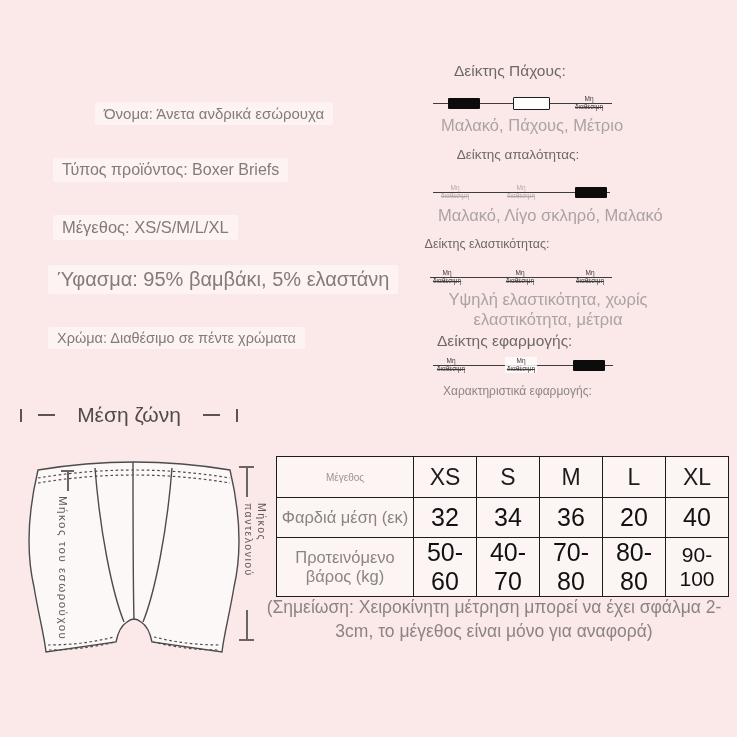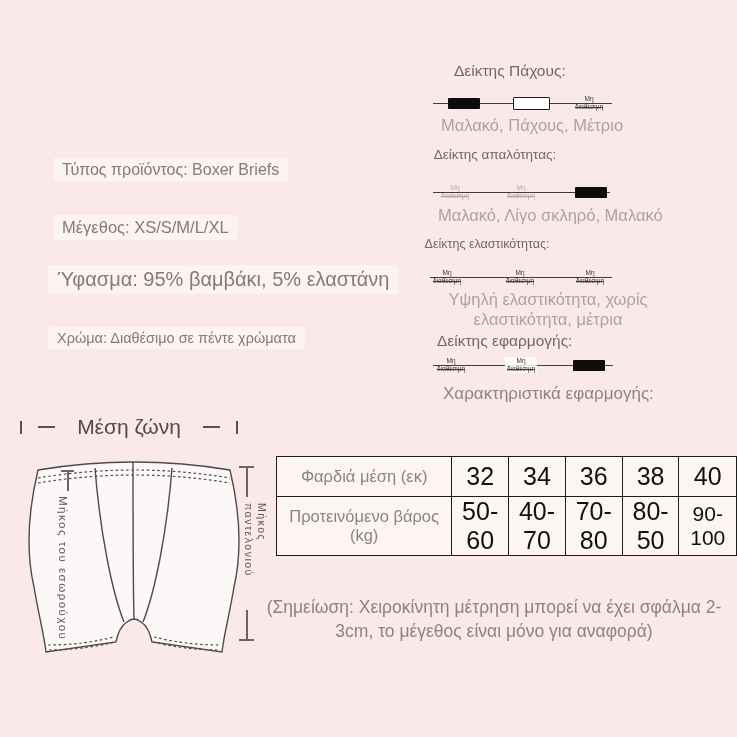--- a/index.html
+++ b/index.html
@@ -16,58 +16,59 @@
   .track{position:absolute;left:0;right:0;top:8.5px;height:1.5px;background:#3d3d3d;}
   .blackbox{position:absolute;top:4px;height:11px;width:32px;background:#0c0c0c;border-radius:1px;}
   .whitebox{position:absolute;top:3px;height:11px;width:35px;background:#fff;border:1.3px solid #1d1d1d;border-radius:1px;}
   .na{position:absolute;top:1px;transform:translateX(-50%);text-align:center;font-size:6.5px;line-height:1.2;color:#3a3a3a;white-space:nowrap;}
   .na span{display:block;}
   .na .strike{text-decoration:line-through;}
   .na.ghost{opacity:.38;}
   .na.boxed{background:rgba(255,253,253,.85);padding:0 2px;}
   .tick-v{background:#5a5450;width:2px;height:13px;}
   .dimline{background:#5a5450;height:1.6px;flex:1;}
-  .waistdim{display:flex;align-items:center;gap:16px;margin-top:12px;}
+  .waistdim{display:flex;align-items:center;gap:16px;}
   .waist-label{color:#514b48;font-size:21px;white-space:nowrap;padding:0 6px;}
   .vtext{writing-mode:vertical-rl;color:#5f5957;letter-spacing:1.5px;}
   .vbar{position:absolute;background:#6b6561;}
   table.sizes{border-collapse:collapse;background:rgba(255,252,252,.6);}
   table.sizes td{border:1.6px solid #1c1c1c;text-align:center;vertical-align:middle;padding:0;}
   .th-small{font-size:10px;color:#9a9492;}
   .size-val{font-size:23px;color:#1c1c1c;}
   .row-label{font-size:16.5px;color:#8a8482;line-height:1.15;}
   .cell-val{font-size:25px;color:#111;}
   .note{color:#8c8482;text-align:center;font-size:17.5px;line-height:1.35;}
   svg .ln{fill:none;stroke:#4c4c4c;stroke-width:1.4;}
   svg .dash{fill:none;stroke:#4c4c4c;stroke-width:1.2;stroke-dasharray:2.6 2.6;}
 </style>
 </head>
 <body>
 
 <div id="stage">
 
+  <div class="abs info hl" style="left:95px;top:102px;font-size:15px;">Όνομα: Άνετα ανδρικά εσώρουχα</div>
   <div class="abs info hl" style="left:53px;top:158px;font-size:16px;">Τύπος προϊόντος: Boxer Briefs</div>
   <div class="abs info hl" style="left:53px;top:215px;font-size:16.5px;">Μέγεθος: XS/S/M/L/XL</div>
   <div class="abs info hl" style="left:48px;top:265px;font-size:20px;">Ύφασμα: 95% βαμβάκι, 5% ελαστάνη</div>
   <div class="abs info hl" style="left:48px;top:327px;font-size:14.5px;">Χρώμα: Διαθέσιμο σε πέντε χρώματα</div>
 
   <div class="abs ind-title" style="left:454px;top:62px;font-size:15.5px;">Δείκτης Πάχους:</div>
 
   <div class="slider" style="left:433px;top:94px;width:179px;">
     <div class="track"></div>
     <div class="blackbox" style="left:15px;"></div>
     <div class="whitebox" style="left:80px;"></div>
     <div class="na" style="left:156px;">
       <span>Μη</span>
         <span class="strike">διαθέσιμη</span>
     </div>
   </div>
   <div class="abs caption" style="left:441px;top:116px;font-size:16.5px;">Μαλακό, Πάχους, Μέτριο</div>
 
-  <div class="abs ind-title-c" style="left:425px;top:147px;width:140px;font-size:13.5px;">Δείκτης απαλότητας:</div>
+  <div class="abs ind-title-c" style="left:448px;top:147px;width:140px;font-size:13.5px;">Δείκτης απαλότητας:</div>
   <div class="slider" style="left:433px;top:183px;width:177px;">
     <div class="track"></div>
     <div class="na ghost" style="left:22px;">
       <span>Μη</span>
         <span class="strike">διαθέσιμη</span>
     </div>
     <div class="na ghost" style="left:88px;">
       <span>Μη</span>
         <span class="strike">διαθέσιμη</span>
     </div>
@@ -99,21 +100,21 @@
     <div class="na" style="left:18px;">
       <span>Μη</span>
         <span class="strike">διαθέσιμη</span>
     </div>
     <div class="na boxed" style="left:88px;">
       <span>Μη</span>
         <span class="strike">διαθέσιμη</span>
     </div>
     <div class="blackbox" style="left:140px;"></div>
   </div>
-  <div class="abs ind-title" style="left:443px;top:384px;font-size:17px;color:#8d8583;">Χαρακτηριστικά εφαρμογής:</div>
+  <div class="abs ind-title" style="left:443px;top:384px;font-size:12px;color:#8d8583;">Χαρακτηριστικά εφαρμογής:</div>
 
   <div class="abs waistdim" style="left:20px;top:403px;width:218px;">
     <div class="tick-v"></div>
     <div class="dimline"></div>
     <div class="waist-label">Μέση ζώνη</div>
     <div class="dimline"></div>
     <div class="tick-v"></div>
   </div>
 
   <svg class="abs" style="left:24px;top:442px;" width="220" height="222" viewBox="0 0 220 222">
@@ -134,34 +135,42 @@
   <div class="abs vtext" style="left:57px;top:496px;height:165px;font-size:11.5px;">Μήκος του εσωρούχου</div>
 
   <div class="vbar" style="left:239px;top:466px;width:15px;height:2px;"></div>
   <div class="vbar" style="left:246px;top:467px;width:2px;height:30px;"></div>
   <div class="abs vtext" style="left:241px;top:503px;height:100px;font-size:10.5px;line-height:1.3;">Μήκος παντελονιού</div>
   <div class="vbar" style="left:246px;top:610px;width:2px;height:30px;"></div>
   <div class="vbar" style="left:239px;top:639px;width:15px;height:2px;"></div>
 
   <table class="sizes abs" style="left:276px;top:456px;">
     <tbody>
+        <tr style="height:41px;">
+      <td style="width:136px;" class="th-small">Μέγεθος</td>
+      <td style="width:62px;" class="size-val">XS</td>
+      <td style="width:62px;" class="size-val">S</td>
+      <td style="width:62px;" class="size-val">M</td>
+      <td style="width:62px;" class="size-val">L</td>
+      <td style="width:62px;" class="size-val">XL</td>
+    </tr>
     <tr style="height:40px;">
       <td class="row-label">Φαρδιά μέση (εκ)</td>
       <td class="cell-val">32</td>
       <td class="cell-val">34</td>
       <td class="cell-val">36</td>
-      <td class="cell-val">38</td>
+      <td class="cell-val">20</td>
       <td class="cell-val">40</td>
     </tr>
     <tr style="height:46px;">
       <td class="row-label" style="padding:0 8px;">Προτεινόμενο βάρος (kg)</td>
       <td class="cell-val">50-60</td>
       <td class="cell-val">40-70</td>
       <td class="cell-val">70-80</td>
-      <td class="cell-val">80-50</td>
+      <td class="cell-val">80-80</td>
       <td class="cell-val" style="font-size:21px;">90-100</td>
     </tr>
   </tbody>
     </table>
 
   <div class="abs note" style="left:266px;top:596px;width:456px;">(Σημείωση: Χειροκίνητη μέτρηση μπορεί να έχει σφάλμα 2-3cm, το μέγεθος είναι μόνο για αναφορά)</div>
 
 </div>
 
 </body></html>

